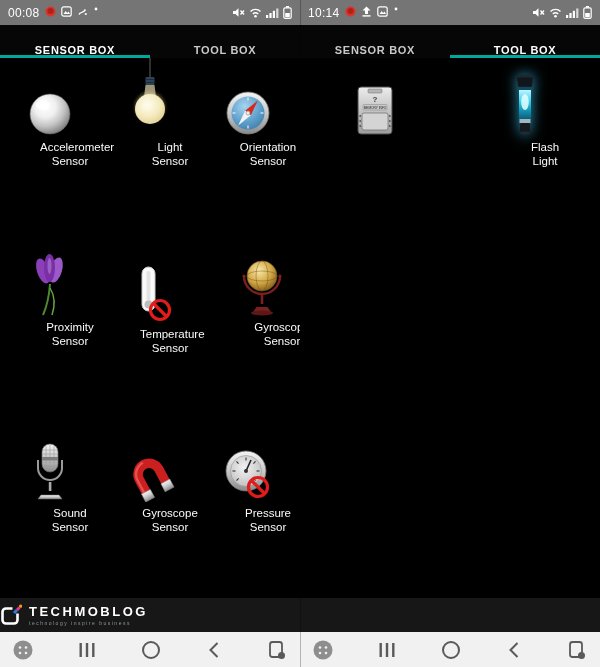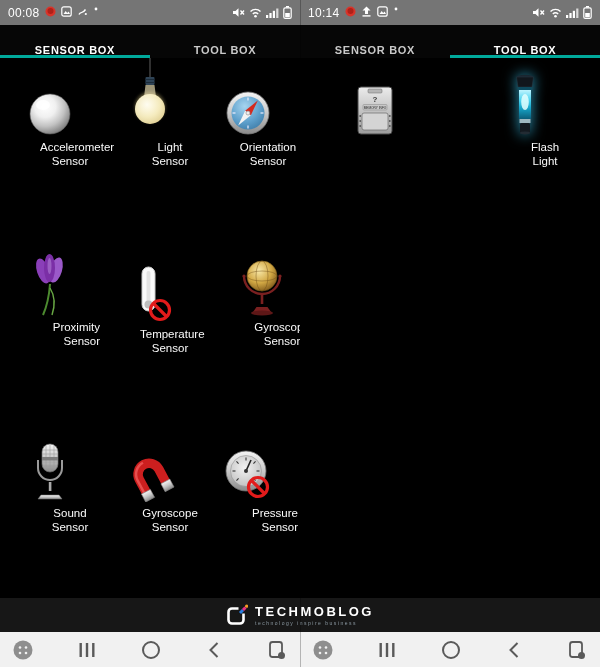--- a/index.html
+++ b/index.html
@@ -10,21 +10,21 @@
   .sb-right{display:flex;align-items:center;gap:4px;}
   .time{font-size:12px;letter-spacing:.3px;}
   .si{display:block;}
   .tabs{position:absolute;top:25px;left:0;right:0;height:33px;background:#060606;display:flex;}
   .tab{flex:1;display:flex;align-items:center;justify-content:center;color:#c9c9c9;font-size:11px;font-weight:bold;letter-spacing:.7px;border-bottom:3px solid transparent;box-sizing:border-box;cursor:pointer;margin-top:20px;}
   .tab.selected{color:#fff;border-bottom-color:#00a99b;}
   .content{position:absolute;top:58px;left:0;right:0;height:540px;background:#000;}
   .cell{position:absolute;text-align:center;cursor:pointer;}
   .iconbox{height:64px;display:flex;align-items:flex-end;justify-content:center;overflow:visible;}
   .label{margin-top:4px;font-size:11.5px;line-height:14px;color:#fafafa;white-space:pre-line;padding-left:40px;}
-  .brandbar{position:absolute;top:598px;left:0;width:600px;height:34px;background:#171717;display:flex;align-items:center;justify-content:center;gap:7px;}
+  .brandbar{position:absolute;top:598px;left:0;width:600px;height:34px;background:#171717;display:flex;align-items:center;justify-content:flex-start;gap:7px;}
   .brandcol{display:flex;flex-direction:column;align-items:flex-start;}
   .brand-text{color:#fff;font-weight:bold;font-size:13px;letter-spacing:2.5px;line-height:13px;}
   .tagline{color:#8c9aa3;font-size:5px;letter-spacing:1.5px;margin-top:2px;}
   .navbar{position:absolute;top:632px;width:300px;height:35px;background:#f1f1f1;display:flex;align-items:center;justify-content:space-between;padding:0 12px;box-sizing:border-box;}
   .navbtn{display:flex;align-items:center;justify-content:center;cursor:pointer;}
   .seam{position:absolute;left:300px;top:0;width:1px;height:667px;background:rgba(0,0,0,.25);}
 </style>
 </head>
 <body>
 
@@ -178,21 +178,21 @@
               <polygon points="23,7 19.4,23 26.6,23" fill="#d42a1e"></polygon>
               <polygon points="23,39 19.4,23 26.6,23" fill="#f3f3f3"></polygon>
             </g>
             <circle cx="23" cy="23" r="2" fill="#eee" stroke="#888" stroke-width=".6"></circle>
           </svg>
         </div>
         <div class="label">Orientation
 Sensor</div>
       </div>
 
-      <div class="cell" style="left:0;top:194px;width:100px;text-align:right;">
+      <div class="cell" style="left:0;top:194px;width:100px;">
         <div class="iconbox">
           <svg width="50" height="62">
             <path d="M25,30 C24,44 22,52 18,61" stroke="#4c8a2f" stroke-width="2" fill="none"></path>
             <path d="M25,34 C30,42 30,52 27,61" stroke="#68a844" stroke-width="1.4" fill="none"></path>
             <ellipse cx="18" cy="17" rx="6" ry="13" fill="#8a3fb8" transform="rotate(-18 18 17)"></ellipse>
             <ellipse cx="31" cy="16" rx="6" ry="13" fill="#9b59c9" transform="rotate(16 31 16)"></ellipse>
             <ellipse cx="24.5" cy="14" rx="5.5" ry="14" fill="#7b2fa6"></ellipse>
             <ellipse cx="24.5" cy="12" rx="2" ry="8" fill="#b07fd6" opacity=".6"></ellipse>
           </svg>
         </div>
@@ -263,21 +263,21 @@
               <path d="M14,40 V24 A13,13 0 0 1 27,11" fill="none" stroke="#ef5a5a" stroke-width="2.5" opacity=".8"></path>
               <rect x="11" y="38" width="10" height="9" fill="url(#g-silver)" stroke="#888" stroke-width=".6"></rect>
               <rect x="33" y="38" width="10" height="9" fill="url(#g-silver)" stroke="#888" stroke-width=".6"></rect>
             </g>
           </svg>
         </div>
         <div class="label">Gyroscope
 Sensor</div>
       </div>
 
-      <div class="cell" style="left:198px;top:380px;width:100px;text-align:right;">
+      <div class="cell" style="left:198px;top:380px;width:100px;">
         <div class="iconbox">
           <svg width="50" height="56">
             <circle cx="23" cy="25" r="20" fill="url(#g-silver)" stroke="#6f6f6f" stroke-width=".8"></circle>
             <circle cx="23" cy="25" r="15.5" fill="url(#g-face)" stroke="#888" stroke-width=".5"></circle>
             <g stroke="#333" stroke-width="1.1">
               <line x1="23" y1="11.5" x2="23" y2="14.5"></line>
               <line x1="23" y1="11.5" x2="23" y2="14.5" transform="rotate(45 23 25)"></line>
               <line x1="23" y1="11.5" x2="23" y2="14.5" transform="rotate(90 23 25)"></line>
               <line x1="23" y1="11.5" x2="23" y2="14.5" transform="rotate(135 23 25)"></line>
               <line x1="23" y1="11.5" x2="23" y2="14.5" transform="rotate(225 23 25)"></line>

